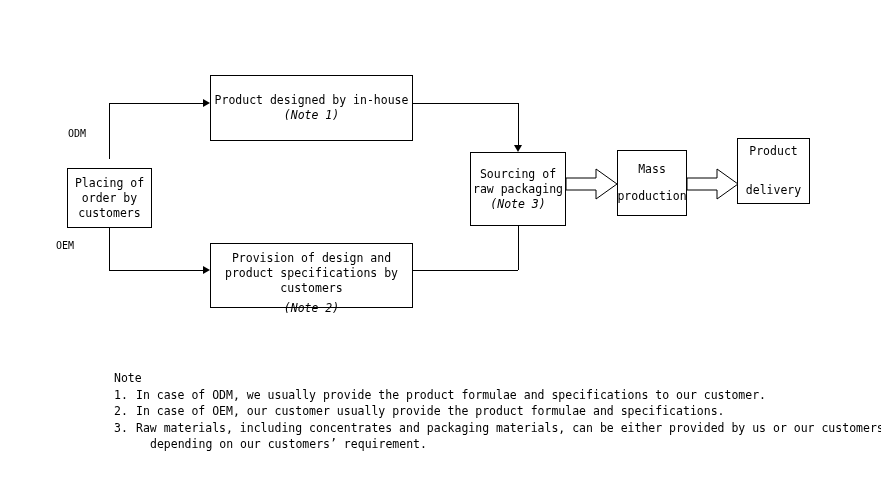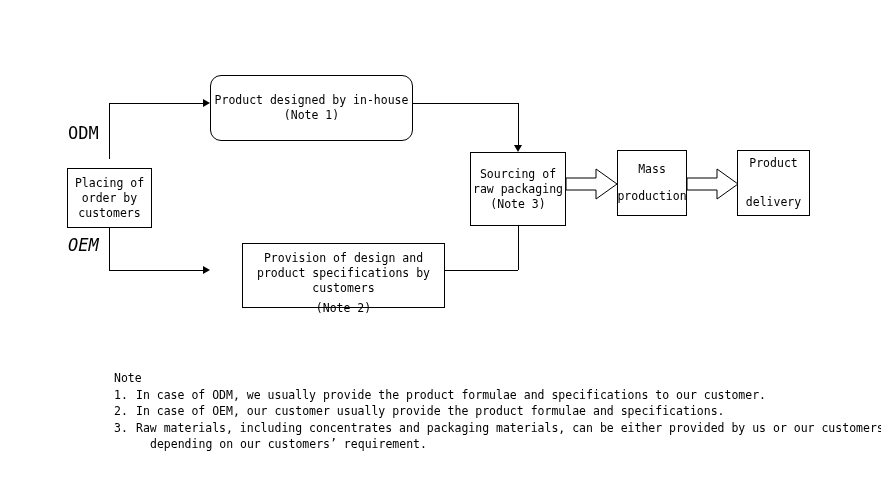--- a/index.html
+++ b/index.html
@@ -26,21 +26,21 @@
     flex-direction: column;
     align-items: center;
     justify-content: center;
     text-align: center;
     font-size: 11.5px;
     line-height: 15px;
     color: #000000;
     z-index: 3;
   }
   .node .line { display: block; white-space: nowrap; }
-  .node .note-ref { }
+  .node .note-ref { font-style: italic; }
 
   
   .node.overflow-note { justify-content: flex-start; padding-top: 7px; }
   .node.overflow-note .note-ref {
     position: absolute;
     left: 0; right: 0;
     bottom: -9px;
   }
 
   
@@ -77,21 +77,21 @@
   
   .block-arrow {
     position: absolute;
     z-index: 2;
   }
   .block-arrow svg { display: block; }
 
   
   .path-label {
     position: absolute;
-    font-size: 17px;
+    font-size: 10px;
     line-height: 13px;
     color: #000000;
     white-space: nowrap;
     z-index: 3;
   }
 
   
   #notes {
     position: absolute;
     left: 114px;
@@ -149,50 +149,50 @@
       <polygon points="0,11 30,11 30,2 51,17 30,32 30,23 0,23" fill="#ffffff" stroke="#000000" stroke-width="1"></polygon>
     </svg>
   </div>
 
   <div class="node" style="left:67px; top:168px; width:85px; height:60px;">
     <span class="line">Placing of</span>
     <span class="line">order by</span>
     <span class="line">customers</span>
   </div>
 
-  <div class="node" style="left:210px; top:75px; width:203px; height:66px;border-radius:11px;">
+  <div class="node" style="left:210px; top:75px; width:203px; height:66px;">
     <span class="line">Product designed by in-house</span>
     <span class="line note-ref">(Note 1)</span>
   </div>
 
-  <div class="node overflow-note" style="left:210px; top:243px; width:203px; height:65px;margin-left:32px;">
+  <div class="node overflow-note" style="left:210px; top:243px; width:203px; height:65px;">
     <span class="line">Provision of design and</span>
     <span class="line">product specifications by</span>
     <span class="line">customers</span>
     <span class="line note-ref">(Note 2)</span>
   </div>
 
   <div class="node" style="left:470px; top:152px; width:96px; height:74px;">
     <span class="line">Sourcing of</span>
     <span class="line">raw packaging</span>
     <span class="line note-ref">(Note 3)</span>
   </div>
 
   <div class="node" style="left:617px; top:150px; width:70px; height:66px;gap:12px;">
     <span class="line">Mass</span>
     <span class="line">production</span>
   </div>
 
-  <div class="node" style="left:737px; top:150px; width:73px; height:66px;gap:24px;">
+  <div class="node" style="left:737px; top:138px; width:73px; height:66px;gap:24px;">
     <span class="line">Product</span>
     <span class="line">delivery</span>
   </div>
 
   <div class="path-label" style="left:68px; top:127px;">ODM</div>
-  <div class="path-label" style="left:68px; top:239px;font-style:italic;">OEM</div>
+  <div class="path-label" style="left:56px; top:239px;">OEM</div>
 
   <div id="notes">
     <div class="notes-title">Note</div>
 
     <div class="note-item">
       <span class="note-num">1.</span>
       <span class="note-text">In case of ODM, we usually provide the product formulae and specifications to our customer.</span>
     </div>
 
     <div class="note-item">

